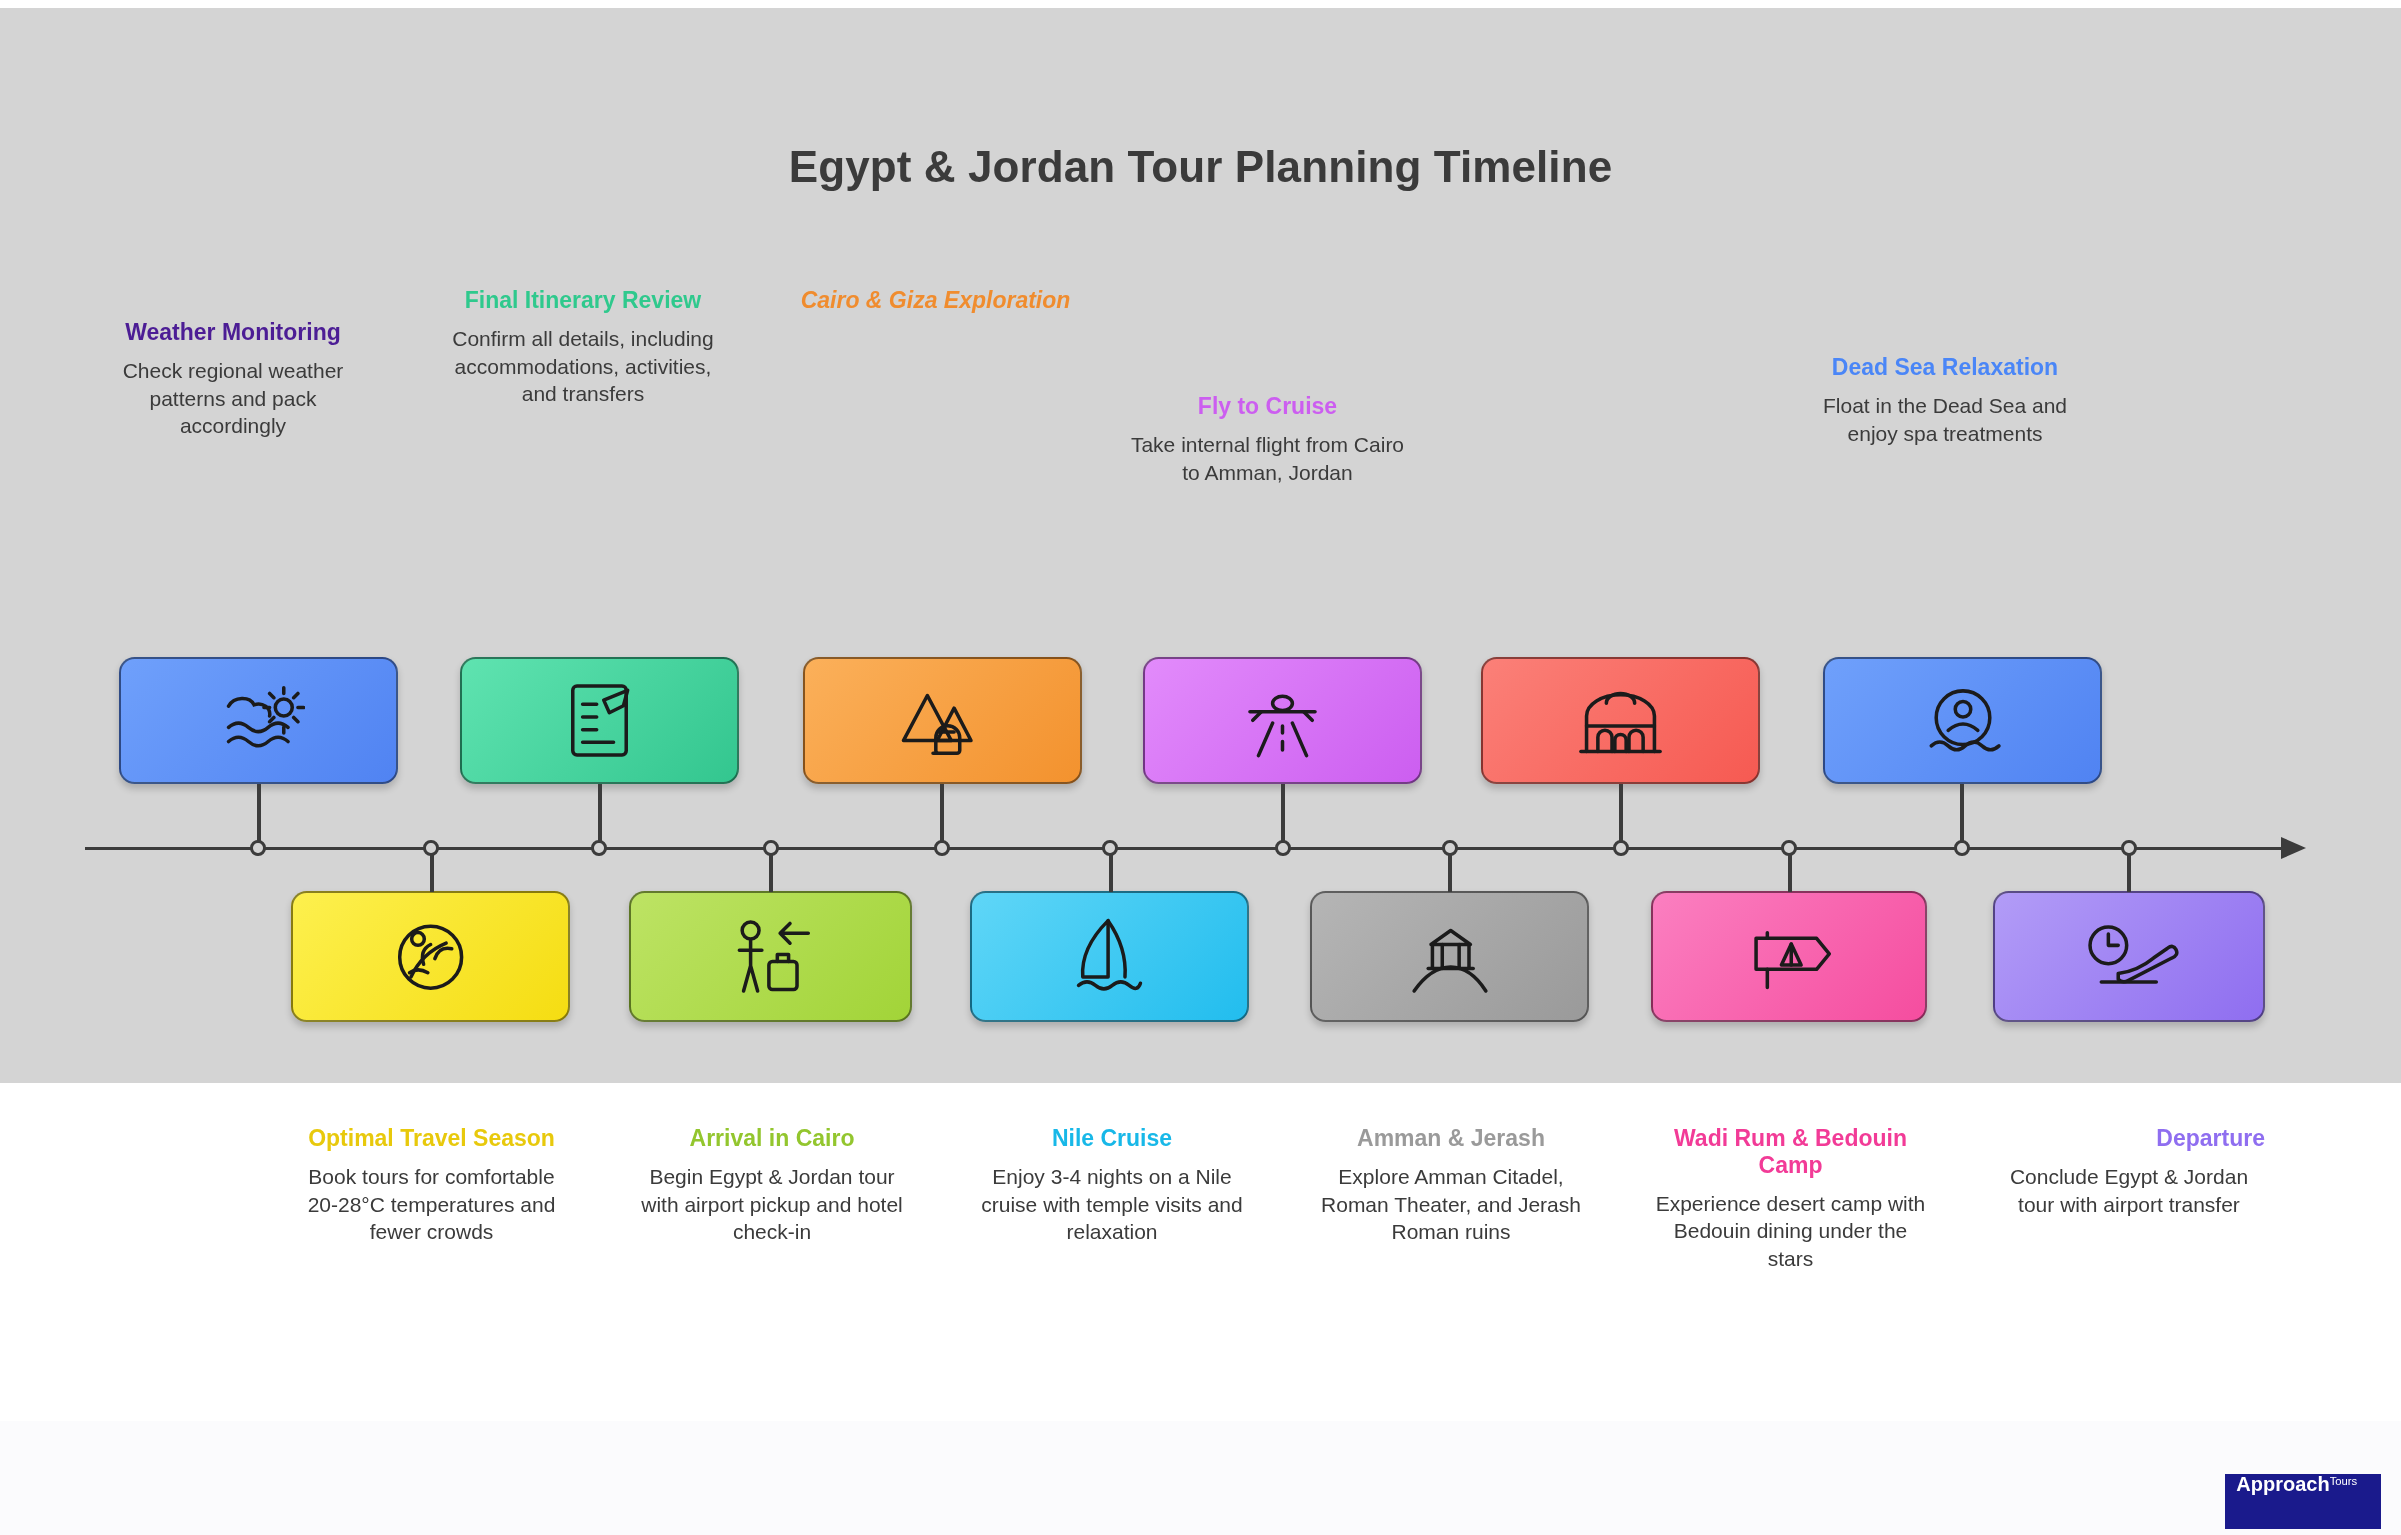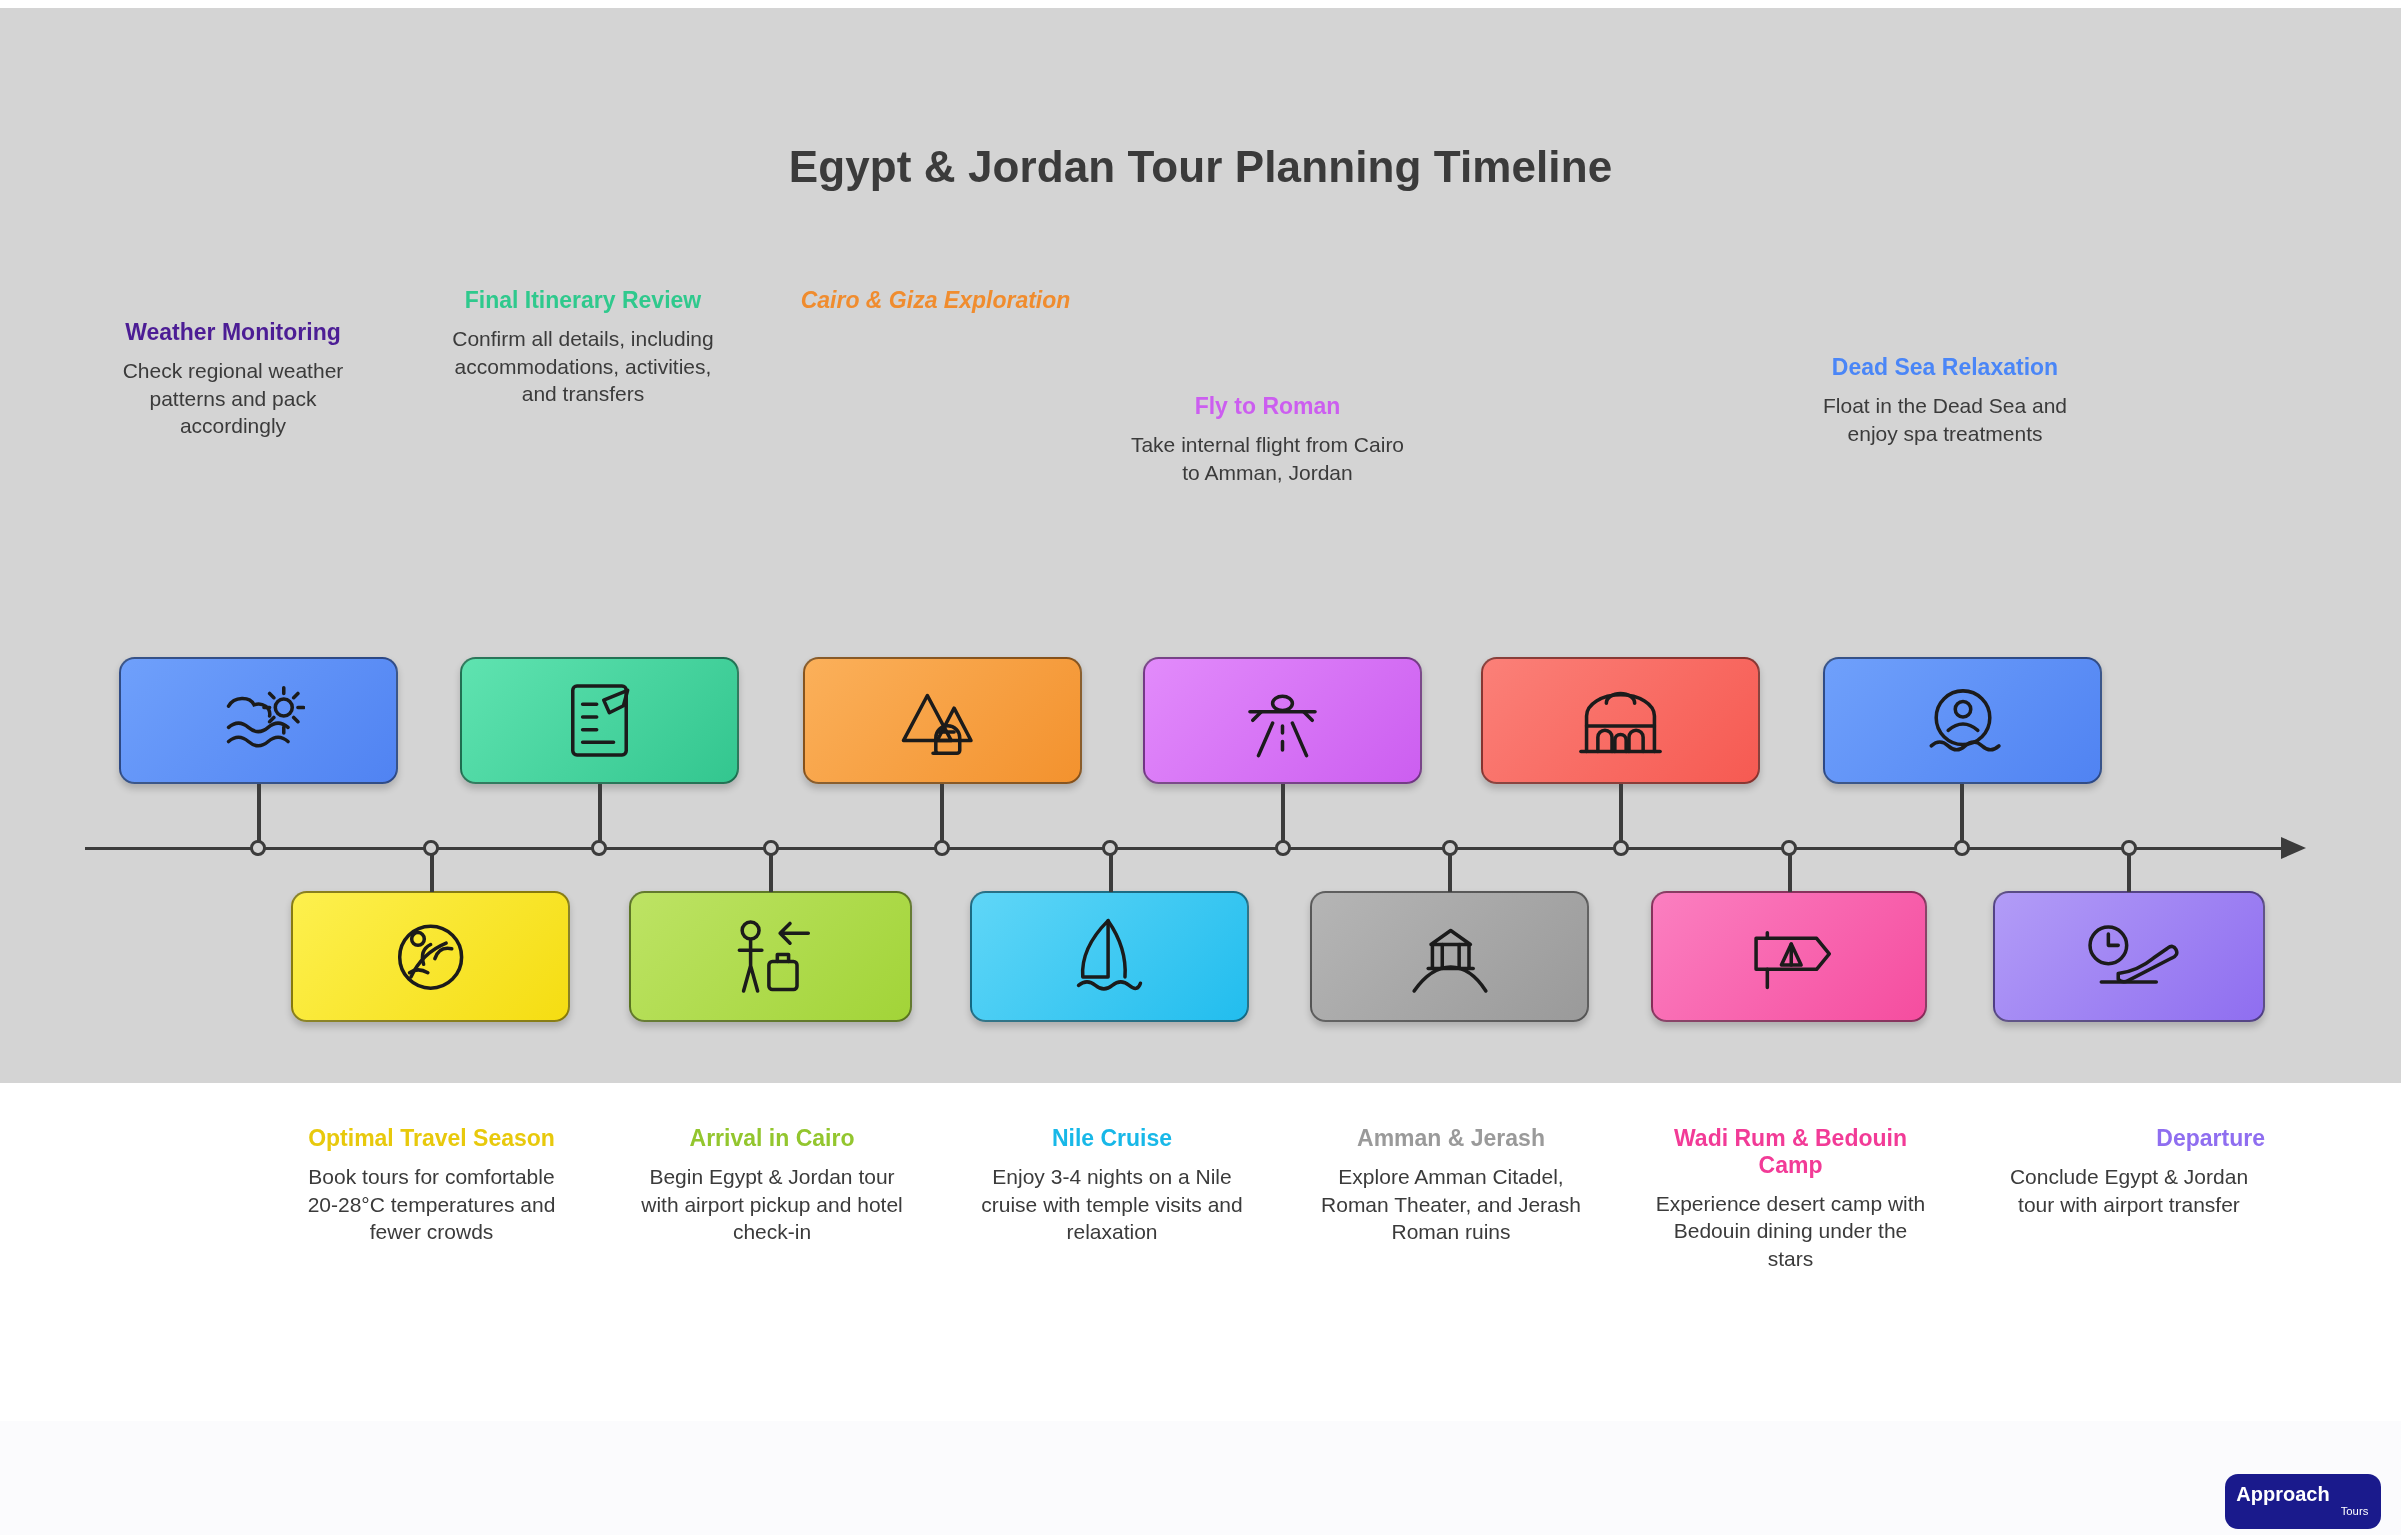--- a/index.html
+++ b/index.html
@@ -122,25 +122,24 @@
     height: 115px;
     background: #fbfbfd;
   }
   #logo {
     position: absolute;
     right: 20px;
     bottom: 7px;
     width: 156px;
     height: 55px;
     background: #1a1a8c;
-    border-radius: 13px;
+    border-radius: 0;
     color: #ffffff;
     display: flex;
-    flex-direction: column;
-    justify-content: center;
+    flex-direction: row;
     padding-left: 11.3px;
     box-sizing: border-box;
   }
   #logo .l1 { font-size: 20px; font-weight: bold; line-height: 1; }
   #logo .l2 { font-size: 11.3px; text-align: right; padding-right: 12.7px; line-height: 1.4; }
 </style>
 </head>
 <body>
 
 <div id="canvas">
@@ -156,21 +155,21 @@
     <div class="block" style="left:445px; top:279px; width:276px;">
       <div class="heading" style="color:#2fc98d;">Final Itinerary Review</div>
       <div class="desc">Confirm all details, including accommodations, activities, and transfers</div>
     </div>
 
     <div class="block" style="left:794px; top:279px; width:283px;font-style:italic;">
       <div class="heading" style="color:#f08c2e;">Cairo &amp; Giza Exploration</div>
     </div>
 
     <div class="block" style="left:1128px; top:385px; width:279px;">
-      <div class="heading" style="color:#cc5ef0;">Fly to Roman</div>
+      <div class="heading" style="color:#cc5ef0;">Fly to Cruise</div>
       <div class="desc">Take internal flight from Cairo to Amman, Jordan</div>
     </div>
 
 
     <div class="block" style="left:1807px; top:346px; width:276px;">
       <div class="heading" style="color:#4a86f7;">Dead Sea Relaxation</div>
       <div class="desc">Float in the Dead Sea and enjoy spa treatments</div>
     </div>
 
     <div class="card" style="left:119px; top:649px; width:279px; height:127px; background:linear-gradient(135deg,#6fa0fb 0%,#5083f2 100%);">

